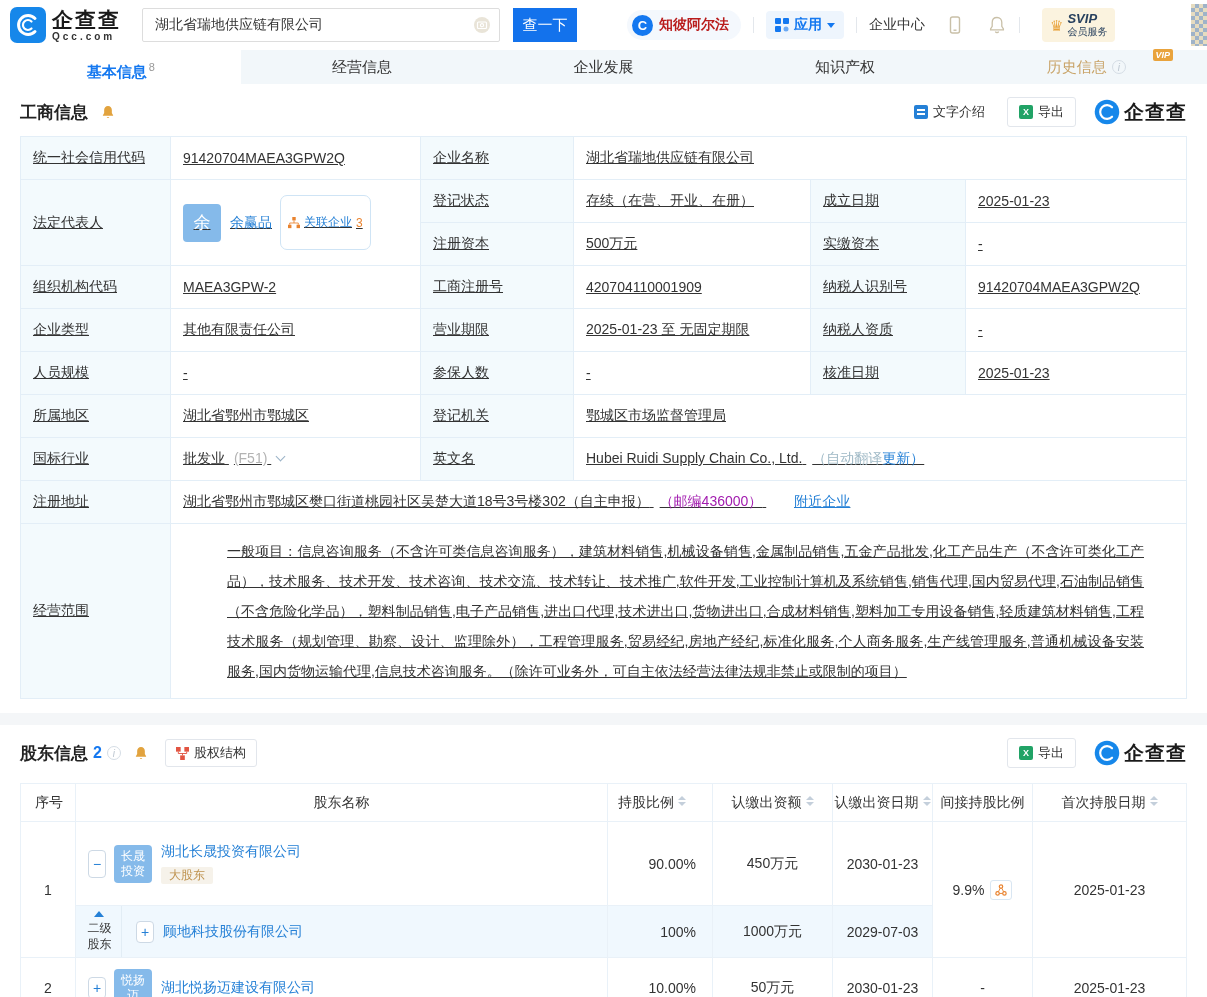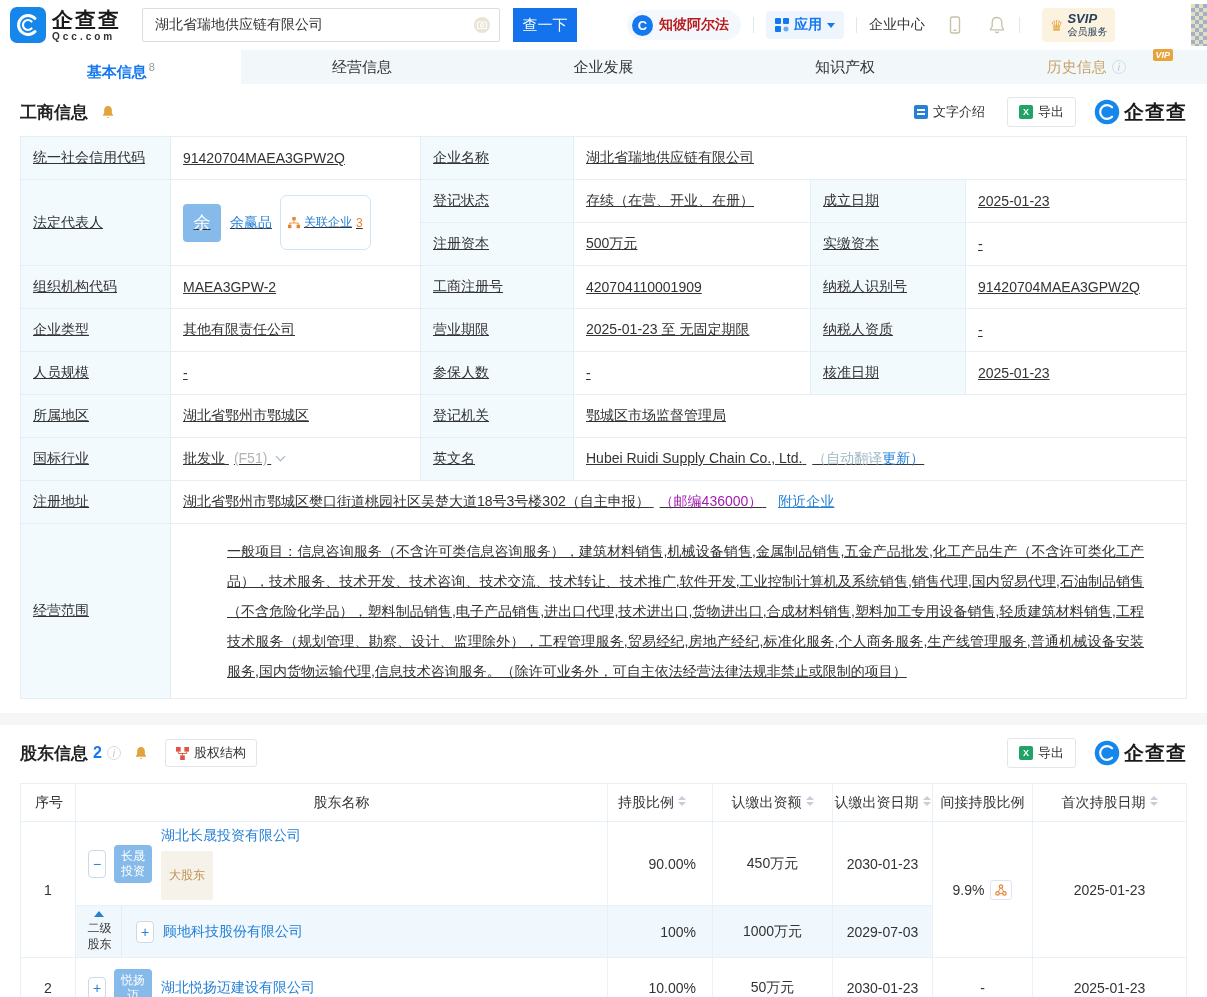--- a/index.html
+++ b/index.html
@@ -90,21 +90,21 @@
   .c-ratio { text-align:right; padding-right:16px; }
   .c-amt, .c-date, .c-ind, .c-first { text-align:center; }
   .r1 > td { height:84px; }
   .r1sub td { height:52px; background:#f0f8fe; }
   .r2 td { height:60px; }
   .namecell { display:flex; align-items:center; padding-left:12px; }
   .expbtn { width:18px; height:28px; border:1px solid #cdd9e5; border-radius:4px; background:#fff; color:#2580d6; font-size:14px; line-height:26px; text-align:center; cursor:pointer; flex:0 0 18px; }
   .expbtn.sq { height:22px; line-height:20px; }
   .av-sh { width:38px; height:38px; font-size:12px; line-height:15px; margin-left:8px; padding:2px; text-align:center; word-break:break-all; flex:0 0 38px; }
   .shmain { margin-left:9px; display:flex; flex-direction:column; align-items:flex-start; }
-  .badge-major { margin-top:6px; background:#f6f2ea; color:#bf9350; font-size:12px; padding:16px 8px; border-radius:2px; }
+  .badge-major { margin-top:6px; background:#f6f2ea; color:#bf9350; font-size:12px; padding:0 8px; border-radius:2px; }
   .subname { display:flex; align-items:center; height:100%; padding:0; }
   .subcol { align-self:stretch; width:46px; flex:0 0 46px; border-right:1px solid #e2edf5; display:flex; flex-direction:column; align-items:center; justify-content:center; font-size:12px; color:#333; line-height:16px; cursor:pointer; }
   .tri-up { width:0; height:0; border-left:5px solid transparent; border-right:5px solid transparent; border-bottom:6px solid #2580d6; margin-bottom:3px; }
   .subcol .w2 { width:26px; text-align:right; }
   .indwrap { display:inline-flex; align-items:center; }
   .penbtn { width:22px; height:20px; border:1px solid #d9e6f2; border-radius:3px; background:#fff; margin-left:6px; display:inline-flex; align-items:center; justify-content:center; cursor:pointer; }
   .sorts { display:inline-block; vertical-align:1px; margin-left:4px; }
   .sorts i { display:block; width:0; height:0; border-left:4px solid transparent; border-right:4px solid transparent; }
   .sorts .up { border-bottom:4px solid #c4cfdb; margin-bottom:2px; }
   .sorts .dn { border-top:4px solid #c4cfdb; }
@@ -291,21 +291,21 @@
       <td colspan="3">
         <span>Hubei Ruidi Supply Chain Co., Ltd.</span>
         <span class="note-g" style="margin-left:6px">（自动翻译</span><a class="lnk">更新）</a>
       </td>
     </tr>
     <tr>
       <td class="lbl">注册地址</td>
       <td colspan="5">
         <span>湖北省鄂州市鄂城区樊口街道桃园社区吴楚大道18号3号楼302（自主申报）</span>
         <span class="tan" style="margin-left:6px">（邮编436000）</span>
-        <a class="lnk u" style="margin-left:12px">附近企业</a>
+        <a class="lnk u" style="margin-left:28px">附近企业</a>
       </td>
     </tr>
     <tr>
       <td class="lbl">经营范围</td>
       <td colspan="5" class="scope">一般项目：信息咨询服务（不含许可类信息咨询服务），建筑材料销售,机械设备销售,金属制品销售,五金产品批发,化工产品生产（不含许可类化工产品），技术服务、技术开发、技术咨询、技术交流、技术转让、技术推广,软件开发,工业控制计算机及系统销售,销售代理,国内贸易代理,石油制品销售（不含危险化学品），塑料制品销售,电子产品销售,进出口代理,技术进出口,货物进出口,合成材料销售,塑料加工专用设备销售,轻质建筑材料销售,工程技术服务（规划管理、勘察、设计、监理除外），工程管理服务,贸易经纪,房地产经纪,标准化服务,个人商务服务,生产线管理服务,普通机械设备安装服务,国内货物运输代理,信息技术咨询服务。（除许可业务外，可自主依法经营法律法规非禁止或限制的项目）</td>
     </tr>
   </tbody>
     </table>
 </section>
 

